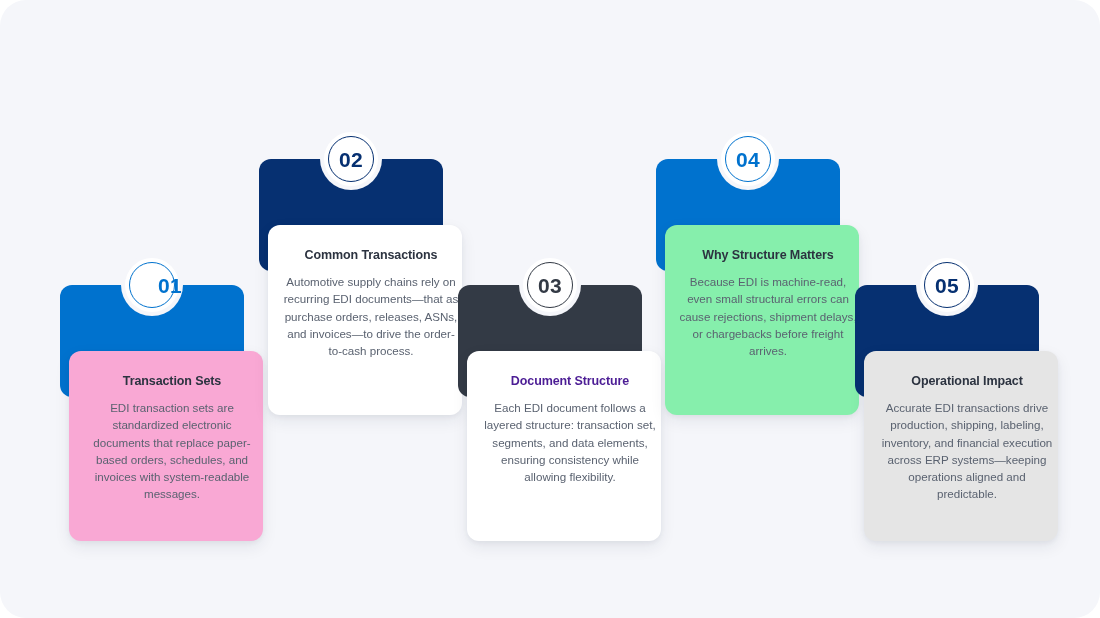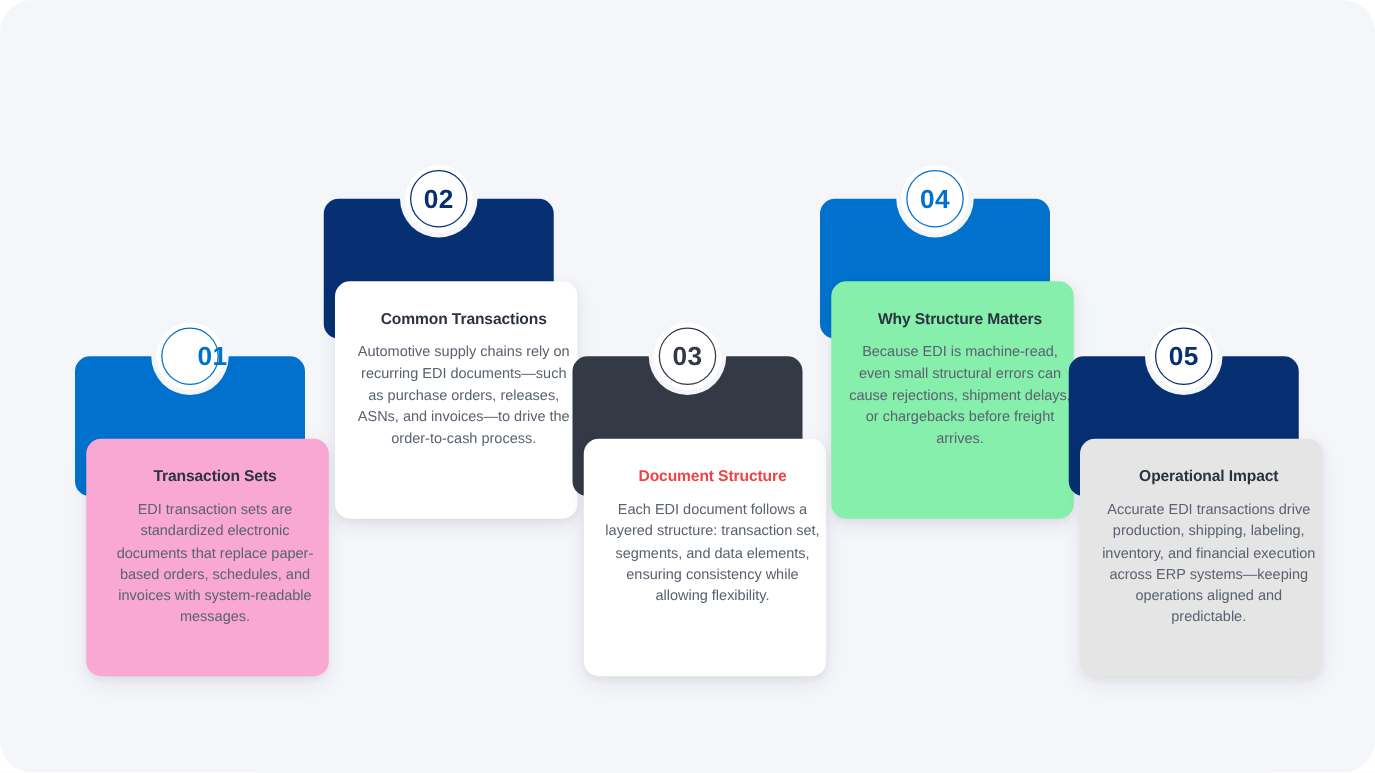--- a/index.html
+++ b/index.html
@@ -133,32 +133,32 @@
   </div>
 
   <div class="step-card" id="card-2">
     <div class="card-header" style="background: rgb(6, 48, 113);"></div>
     <div class="badge" style="color: rgb(6, 48, 113); box-shadow: rgb(245, 246, 250) 0px 0px 0px 4px;">
       <span class="badge-ring"></span>
       <span class="badge-num" style="color: rgb(6, 48, 113);">02</span>
     </div>
     <div class="card-body" style="background: rgb(255, 255, 255);">
       <p class="card-title" style="color: rgb(44, 51, 64);">Common Transactions</p>
-      <p class="card-text" style="color: rgb(90, 98, 112);">Automotive supply chains rely on recurring EDI documents—such as purchase orders, releases, ASNs, and invoices—to drive the order-to-cash process.</p>
+      <p class="card-text" style="color: rgb(90, 98, 112);">Automotive supply chains rely on recurring EDI documents—that as purchase orders, releases, ASNs, and invoices—to drive the order-to-cash process.</p>
     </div>
   </div>
 
   <div class="step-card" id="card-3">
     <div class="card-header" style="background: rgb(51, 58, 69);"></div>
     <div class="badge" style="color: rgb(51, 58, 69); box-shadow: rgb(245, 246, 250) 0px 0px 0px 4px;">
       <span class="badge-ring"></span>
       <span class="badge-num" style="color: rgb(51, 58, 69);">03</span>
     </div>
     <div class="card-body" style="background: rgb(255, 255, 255);">
-      <p class="card-title" style="color: #ef4444;">Document Structure</p>
+      <p class="card-title" style="color: #4c1d95;">Document Structure</p>
       <p class="card-text" style="color: rgb(90, 98, 112);">Each EDI document follows a layered structure: transaction set, segments, and data elements, ensuring consistency while allowing flexibility.</p>
     </div>
   </div>
 
   <div class="step-card" id="card-4">
     <div class="card-header" style="background: rgb(0, 114, 206);"></div>
     <div class="badge" style="color: rgb(0, 114, 206); box-shadow: rgb(245, 246, 250) 0px 0px 0px 4px;">
       <span class="badge-ring"></span>
       <span class="badge-num" style="color: rgb(0, 114, 206);">04</span>
     </div>

